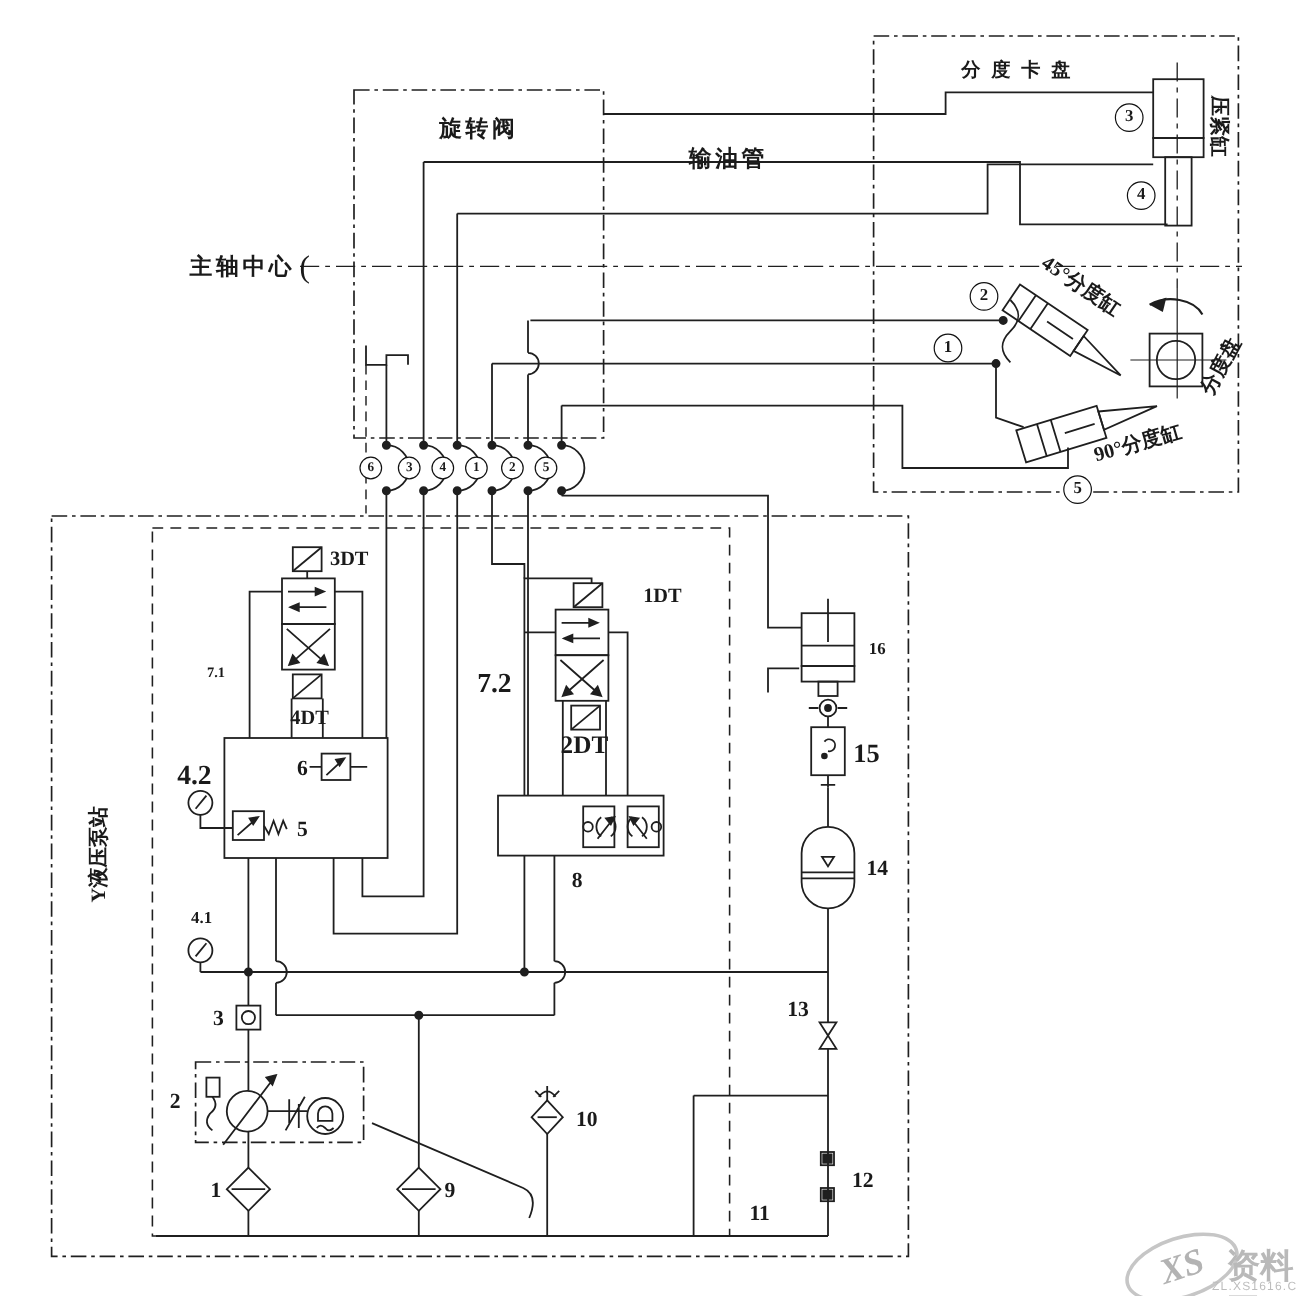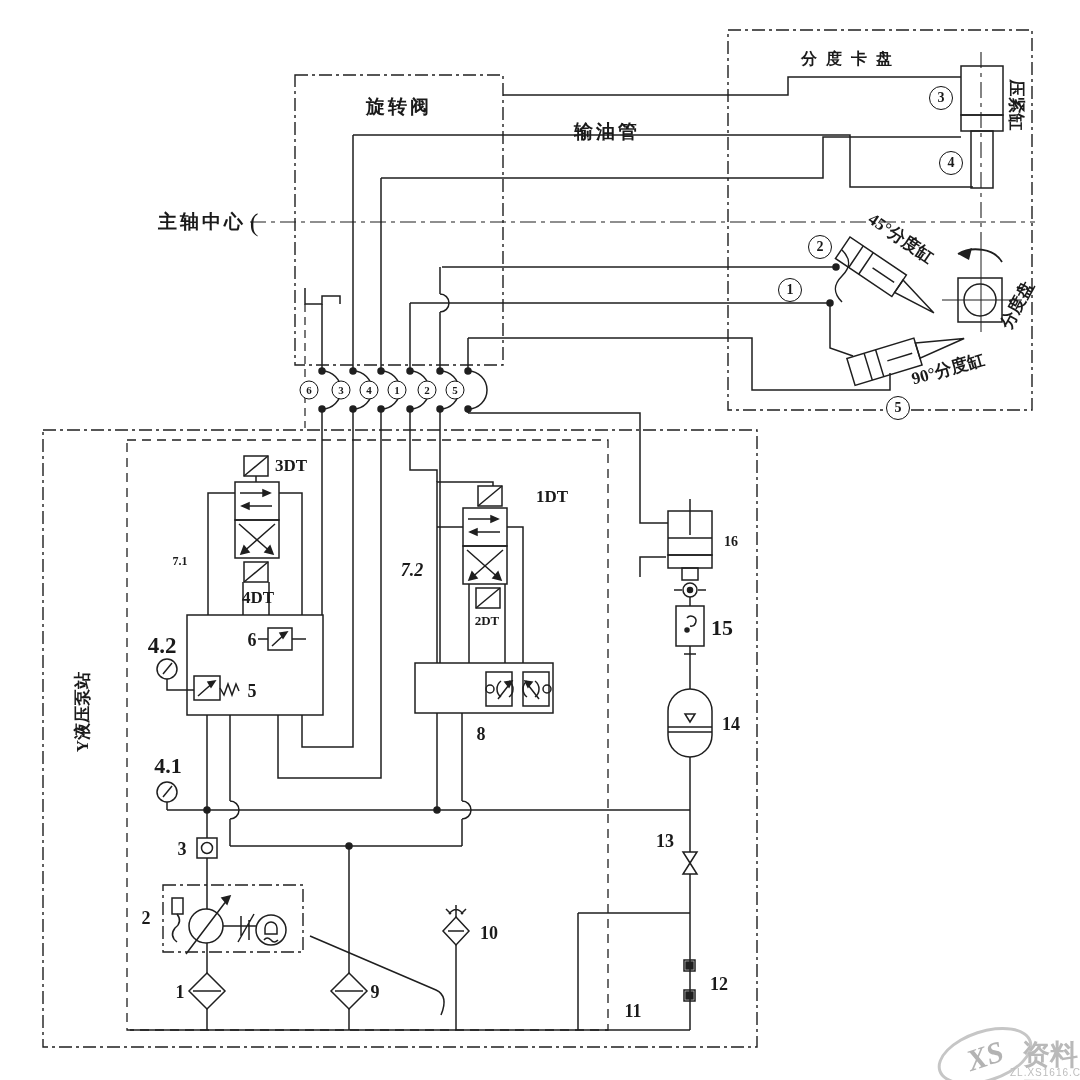--- a/index.html
+++ b/index.html
@@ -257,28 +257,28 @@
   <div class="lbl" style="left:851px;top:59px;font-size:16px;letter-spacing:9px;">分度卡盘</div>
   <div class="lbl rot90" style="left:1016px;top:105px;font-size:17px;">压紧缸</div>
   <div class="lbl" style="left:901px;top:238px;font-size:17px;transform:translate(-50%,-50%) rotate(34deg);">45°分度缸</div>
   <div class="lbl" style="left:948px;top:369px;font-size:17px;transform:translate(-50%,-50%) rotate(-16deg);">90°分度缸</div>
   <div class="lbl" style="left:1017px;top:305px;font-size:17px;transform:translate(-50%,-50%) rotate(-62deg);">分度盘</div>
   <div class="lbl rotm90" style="left:82px;top:712px;font-size:17px;">Y液压泵站</div>
 
   <div class="lbl" style="left:291px;top:466px;font-size:17px;">3DT</div>
   <div class="lbl" style="left:258px;top:598px;font-size:17px;text-align:center;">4DT</div>
   <div class="lbl" style="left:552px;top:497px;font-size:17px;font-family:Liberation Serif, serif;">1DT</div>
-  <div class="lbl" style="left:487px;top:621px;font-size:13px;">2DT</div>
+  <div class="lbl" style="left:487px;top:621px;font-size:21px;">2DT</div>
 
   <div class="lbl" style="left:180px;top:543px;font-size:12px;margin-top:18px;">7.1</div>
-  <div class="lbl" style="left:412px;top:570px;font-size:18px;font-style:italic;">7.2</div>
+  <div class="lbl" style="left:412px;top:570px;font-size:23px;">7.2</div>
   <div class="lbl" style="left:162px;top:646px;font-size:23px;">4.2</div>
   <div class="lbl" style="left:252px;top:640px;font-size:18px;">6</div>
   <div class="lbl" style="left:252px;top:691px;font-size:18px;">5</div>
-  <div class="lbl" style="left:168px;top:766px;font-size:22px;">4.1</div>
+  <div class="lbl" style="left:168px;top:766px;font-size:14px;">4.1</div>
   <div class="lbl" style="left:182px;top:849px;font-size:18px;">3</div>
   <div class="lbl" style="left:146px;top:918px;font-size:18px;">2</div>
   <div class="lbl" style="left:180px;top:992px;font-size:18px;">1</div>
   <div class="lbl" style="left:375px;top:992px;font-size:18px;">9</div>
   <div class="lbl" style="left:489px;top:933px;font-size:18px;">10</div>
   <div class="lbl" style="left:633px;top:1011px;font-size:18px;">11</div>
   <div class="lbl" style="left:719px;top:984px;font-size:18px;">12</div>
   <div class="lbl" style="left:665px;top:841px;font-size:18px;">13</div>
   <div class="lbl" style="left:731px;top:724px;font-size:18px;">14</div>
   <div class="lbl" style="left:722px;top:628px;font-size:22px;">15</div>

